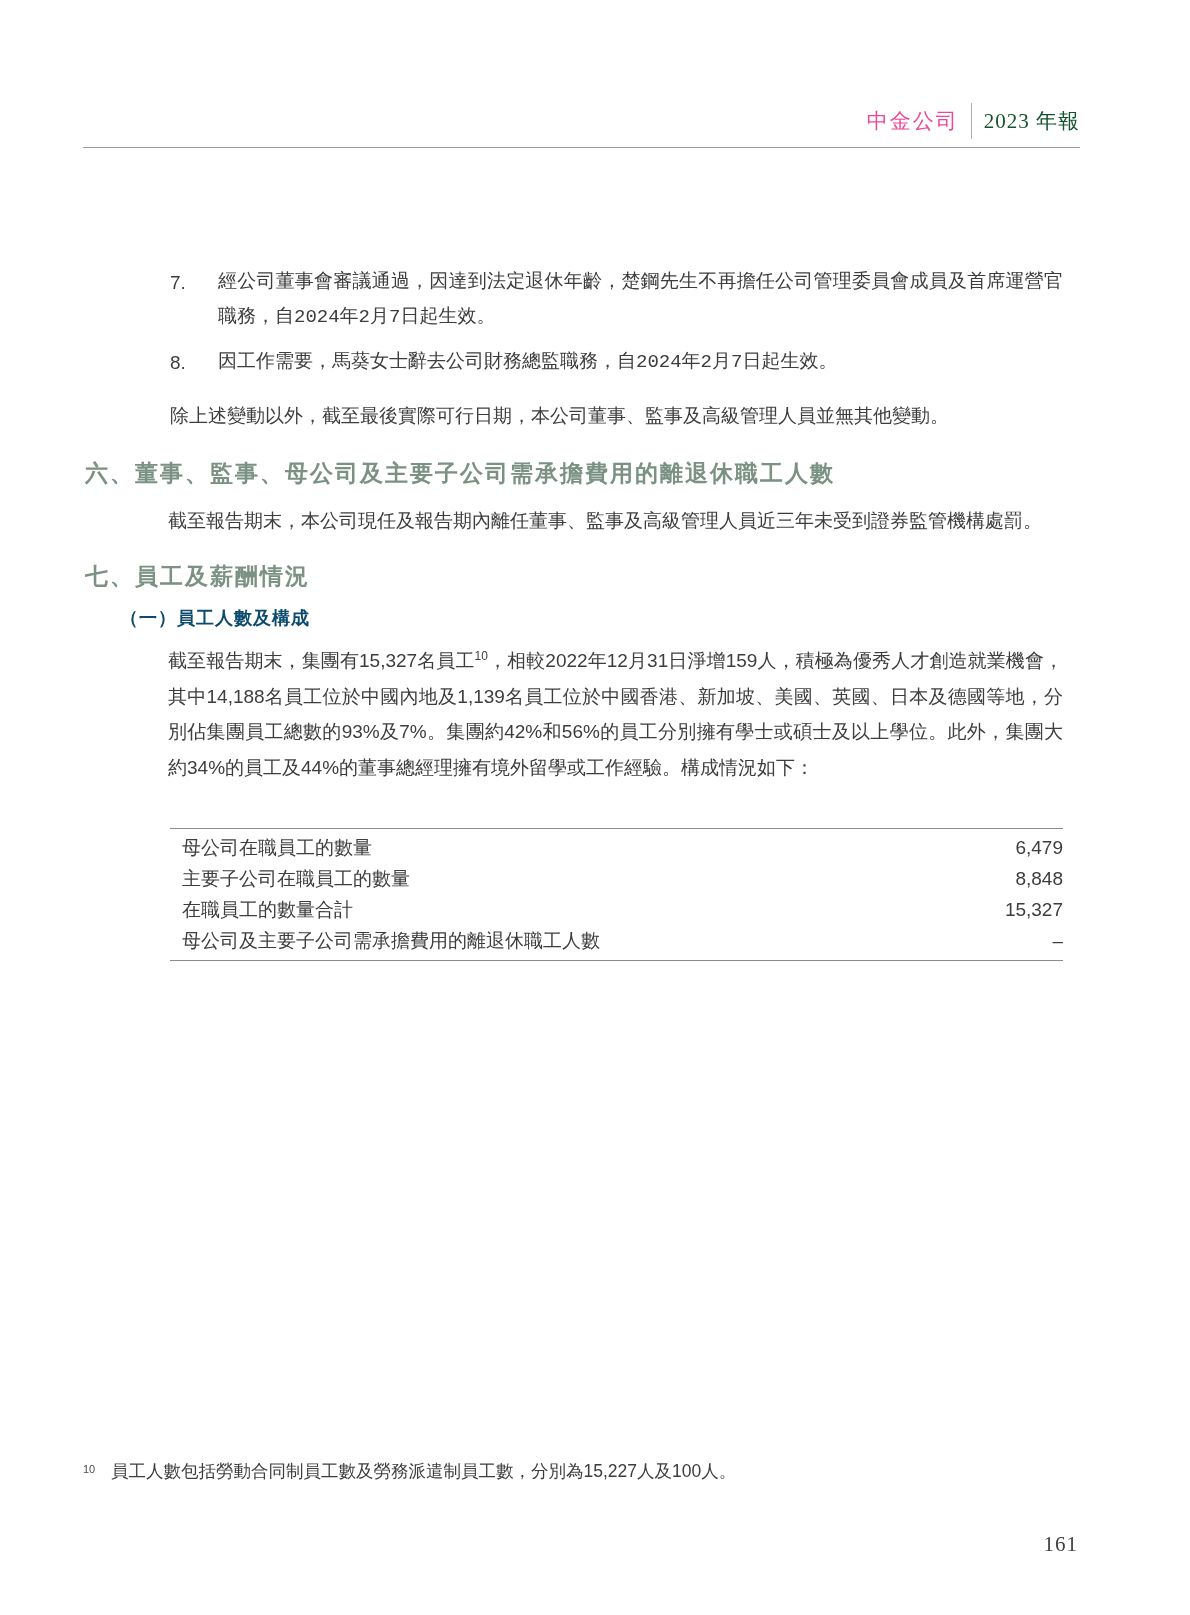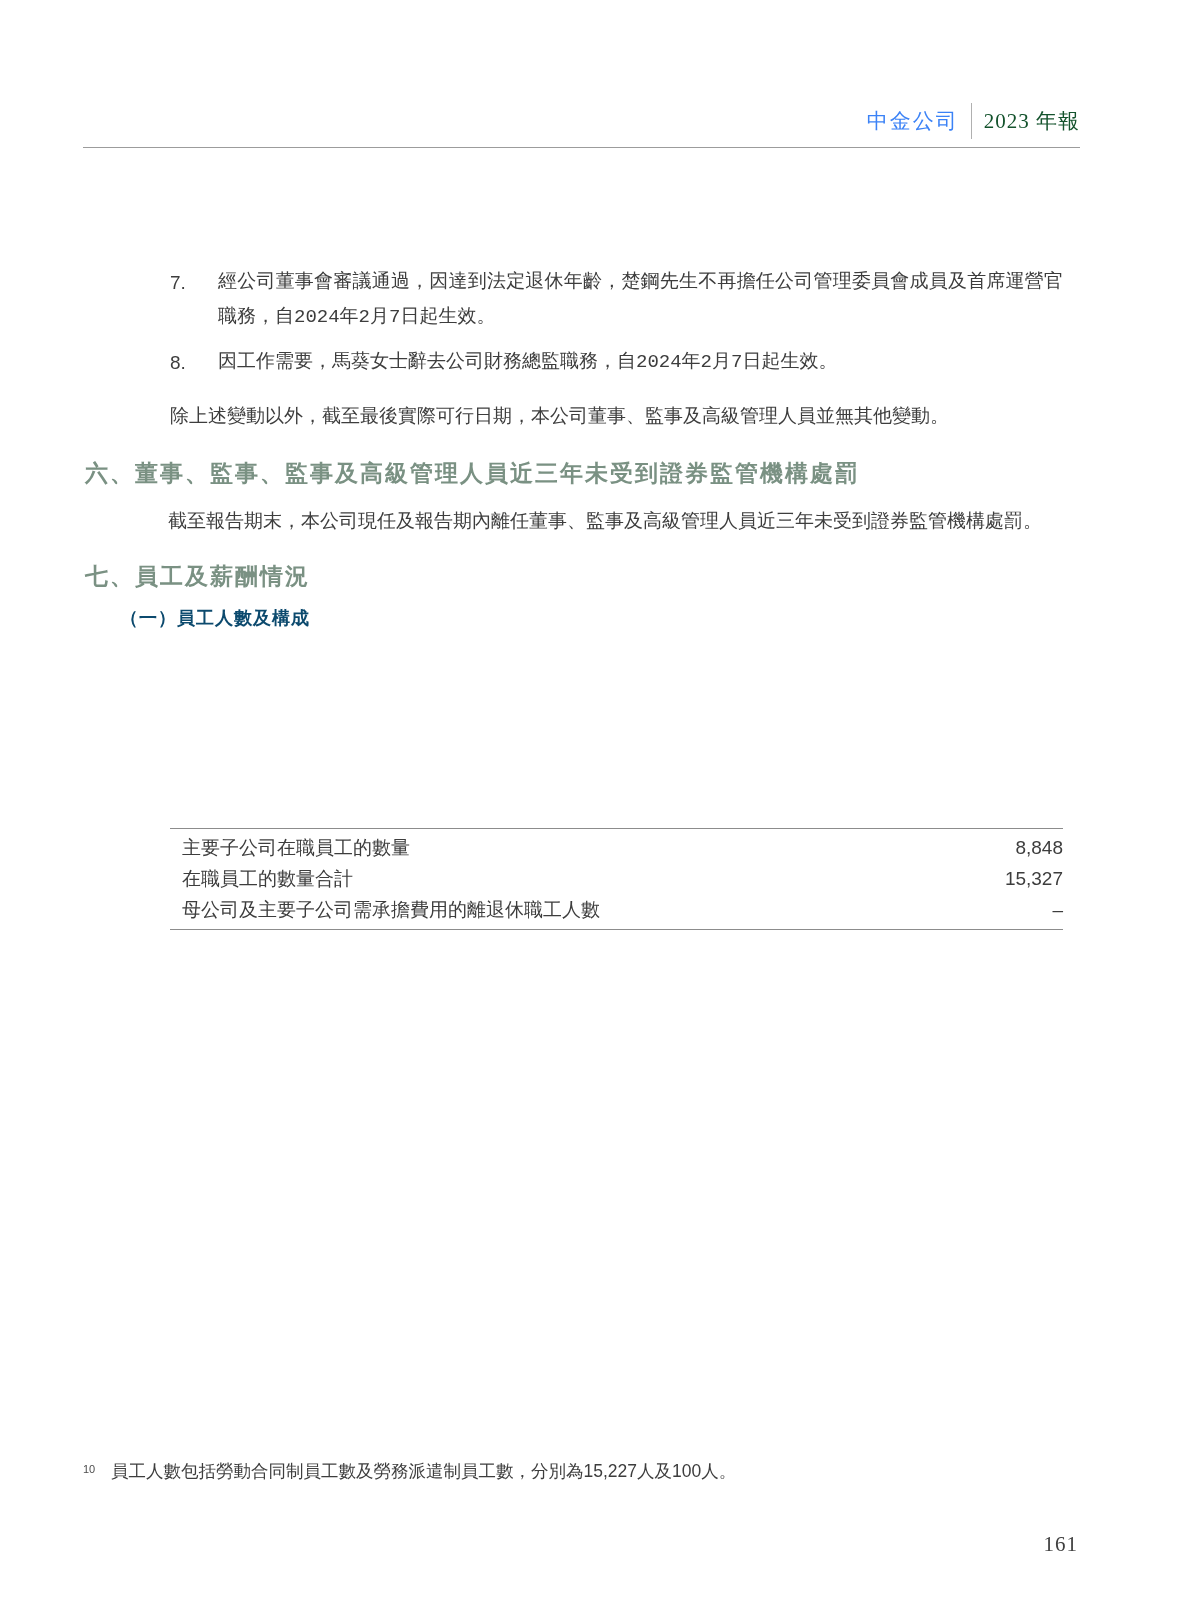--- a/index.html
+++ b/index.html
@@ -19,21 +19,21 @@
     top: 103px;
     left: 83px;
     width: 997px;
     display: flex;
     justify-content: flex-end;
     align-items: center;
   }
   .header .company {
     font-family: "Liberation Serif", serif;
     font-size: 21px;
-    color: #3b82f6;
+    color: #ec4899;
     letter-spacing: 2px;
   }
   .header .divider {
     width: 1px;
     height: 36px;
     background: #b0b0b0;
     margin: 0 12px;
   }
   .header .year {
     font-family: "Liberation Serif", serif;
@@ -193,28 +193,35 @@
       <span class="txt">經公司董事會審議通過，因達到法定退休年齡，楚鋼先生不再擔任公司管理委員會成員及首席運營官職務，自2024年2月7日起生效。</span>
     </div>
     <div class="num-item">
       <span class="num">8.</span>
       <span class="txt">因工作需要，馬葵女士辭去公司財務總監職務，自2024年2月7日起生效。</span>
     </div>
   </div>
 
   <div class="closing-note">除上述變動以外，截至最後實際可行日期，本公司董事、監事及高級管理人員並無其他變動。</div>
 
-  <div class="sec-title sec6-title">六、董事、監事、監事及高級管理人員近三年未受到證券監管機構處罰</div>
+  <div class="sec-title sec6-title">六、董事、監事、母公司及主要子公司需承擔費用的離退休職工人數</div>
   <div class="sec6-body">截至報告期末，本公司現任及報告期內離任董事、監事及高級管理人員近三年未受到證券監管機構處罰。</div>
 
   <div class="sec-title sec7-title">七、員工及薪酬情況</div>
   <div class="sub-title">（一）員工人數及構成</div>
 
+  <div class="main-para">
+    <span>截至報告期末，集團有15,327名員工</span><sup>10</sup><span>，相較2022年12月31日淨增159人，積極為優秀人才創造就業機會，其中14,188名員工位於中國內地及1,139名員工位於中國香港、新加坡、美國、英國、日本及德國等地，分別佔集團員工總數的93%及7%。集團約42%和56%的員工分別擁有學士或碩士及以上學位。此外，集團大約34%的員工及44%的董事總經理擁有境外留學或工作經驗。構成情況如下：</span>
+  </div>
 
   <div class="staff-table">
+    <div class="staff-row">
+      <span class="label">母公司在職員工的數量</span>
+      <span class="value">6,479</span>
+    </div>
     <div class="staff-row">
       <span class="label">主要子公司在職員工的數量</span>
       <span class="value">8,848</span>
     </div>
     <div class="staff-row">
       <span class="label">在職員工的數量合計</span>
       <span class="value">15,327</span>
     </div>
     <div class="staff-row">
       <span class="label">母公司及主要子公司需承擔費用的離退休職工人數</span>

